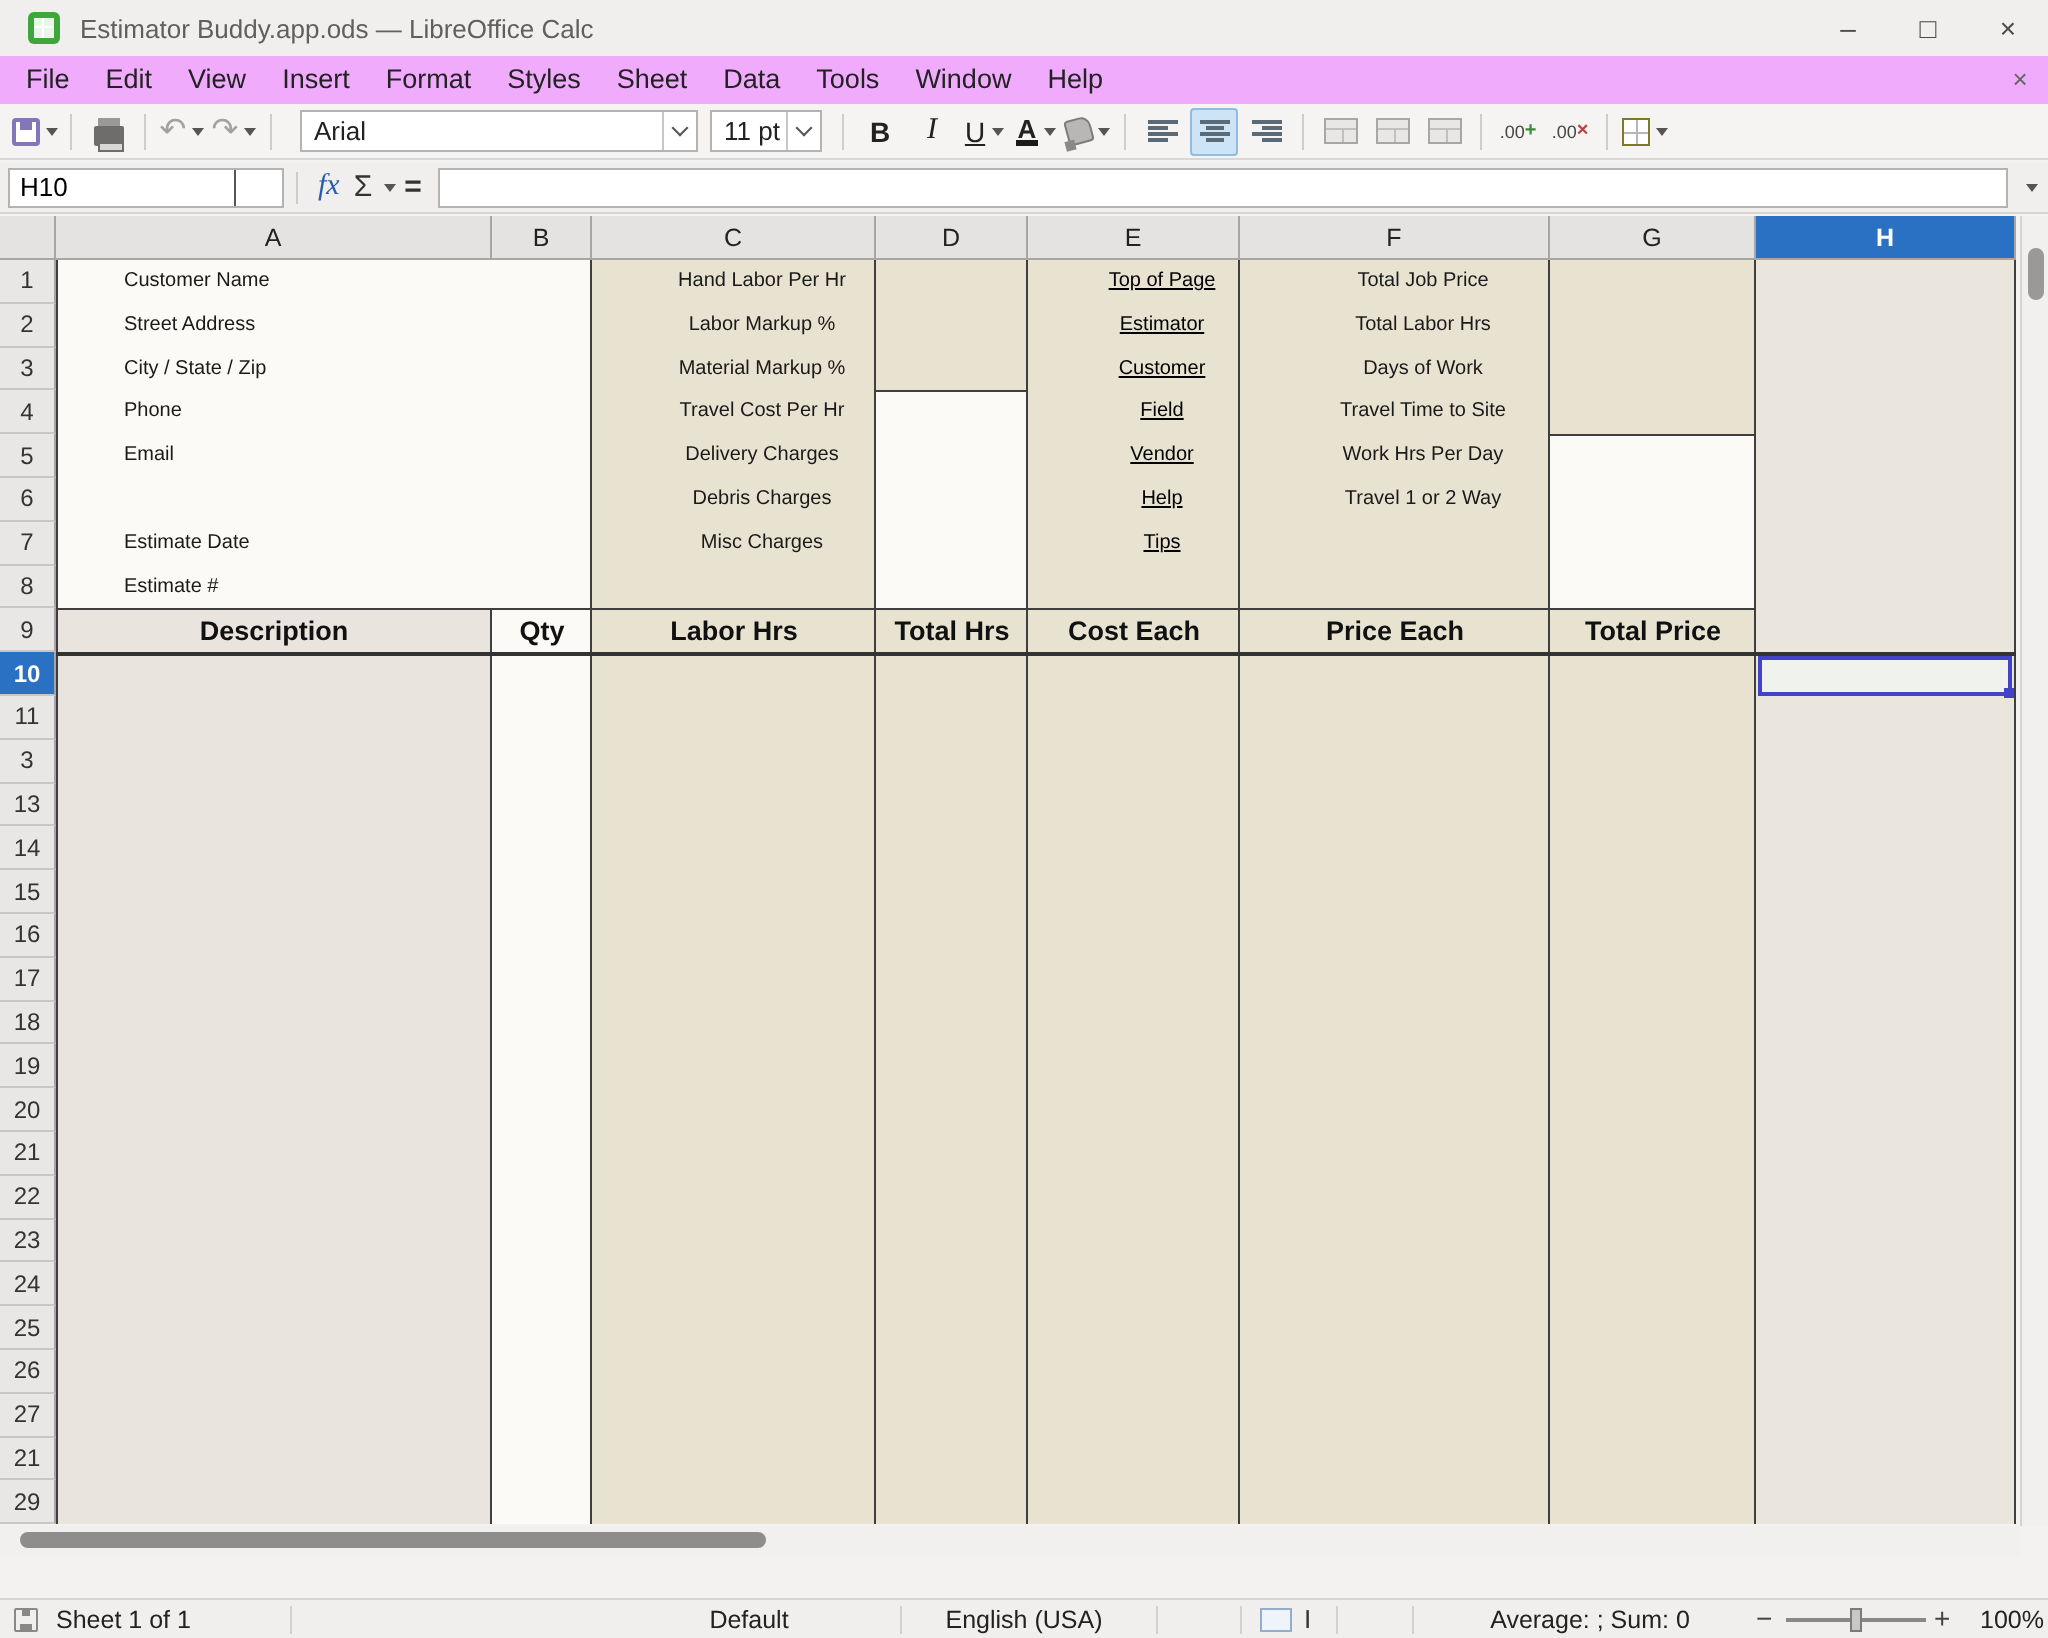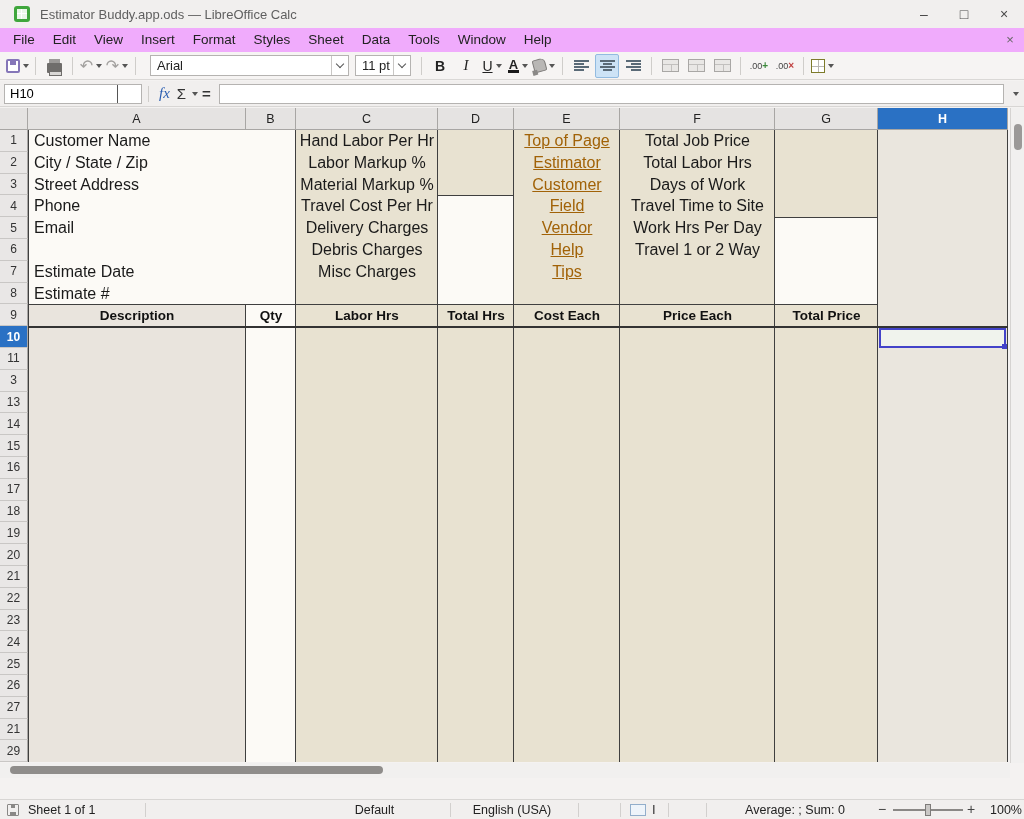--- a/index.html
+++ b/index.html
@@ -85,23 +85,23 @@
   .cA{left:28px;width:218px} .cB{left:246px;width:50px} .cC{left:296px;width:142px} .cD{left:438px;width:76px}
   .cE{left:514px;width:106px} .cF{left:620px;width:155px} .cG{left:775px;width:103px} .cH{left:878px;width:130px}
 
   
   .grid { position:absolute; left:0; top:0; }
   .blk { position:absolute; overflow:hidden; }
   .beige { background:#e8e2d1; }
   .whiteblk { background:#fcfaf6; }
   .tintA { background:#e9e4dd; }
   .hfill { background:#eae6de; }
-  .blk-row { height:21.8px; line-height:21.8px; font-size:16px; color:#1a1a1a; text-align:center; white-space:nowrap; }
+  .blk-row { height:21.8px; line-height:21.8px; font-size:10px; color:#1a1a1a; text-align:center; white-space:nowrap;margin-left:28px; }
   .blk-row.left { text-align:left; padding-left:6px; }
-  .navlink { color:#a16207; text-decoration:underline; cursor:pointer; }
+  .navlink { color:#000000; text-decoration:underline; cursor:pointer; }
   .hdr9 { position:absolute; top:305px; height:21px; line-height:21px; text-align:center; font-weight:bold; font-size:13.5px; color:#111; }
   .vline { position:absolute; width:1px; top:130px; height:632px; background:#3f3f3f; }
   .hline { position:absolute; height:1px; background:#3f3f3f; }
   .sel-cell { position:absolute; left:879px; top:328px; width:127px; height:20px; border:2px solid #4343c9; background:#f0f3ed; }
   .sel-handle { position:absolute; right:-3px; bottom:-3px; width:5px; height:5px; background:#4343c9; }
 
   
   .vscroll { position:absolute; left:1010px; top:108px; width:14px; height:655px; background:#f1f0ef; border-left:1px solid #d5d3d1; }
   .vthumb { position:absolute; left:3px; top:16px; width:8px; height:26px; background:#9b9998; border-radius:4px; }
   .hscroll { position:absolute; left:0; top:763px; width:1010px; height:15px; background:#f1f0ef; }
@@ -310,22 +310,22 @@
       <div class="rowhdr-cell">26</div>
       <div class="rowhdr-cell">27</div>
       <div class="rowhdr-cell">21</div>
       <div class="rowhdr-cell">29</div>
   </div>
 
   <div class="grid">
 
     <div class="blk whiteblk" style="left:28px;top:130px;width:268px;height:174px">
       <div class="blk-row left">Customer Name</div>
+        <div class="blk-row left">Street Address</div>
         <div class="blk-row left">City / State / Zip</div>
-        <div class="blk-row left">Street Address</div>
         <div class="blk-row left">Phone</div>
         <div class="blk-row left">Email</div>
         <div class="blk-row left"></div>
         <div class="blk-row left">Estimate Date</div>
         <div class="blk-row left">Estimate #</div>
     </div>
 
     <div class="blk beige cC" style="top:130px;height:174px">
       <div class="blk-row">Hand Labor Per Hr</div>
         <div class="blk-row">Labor Markup %</div>

